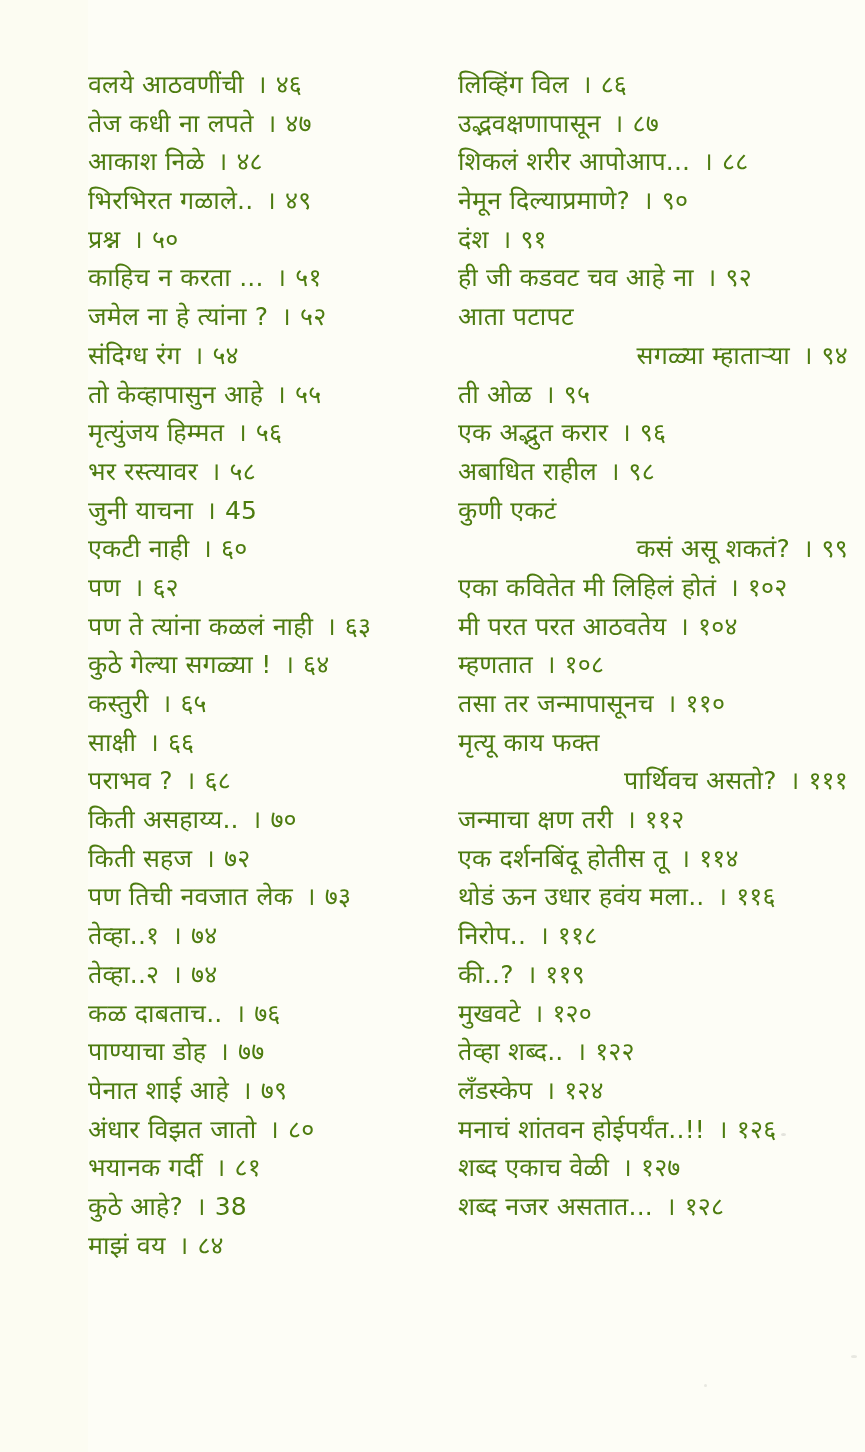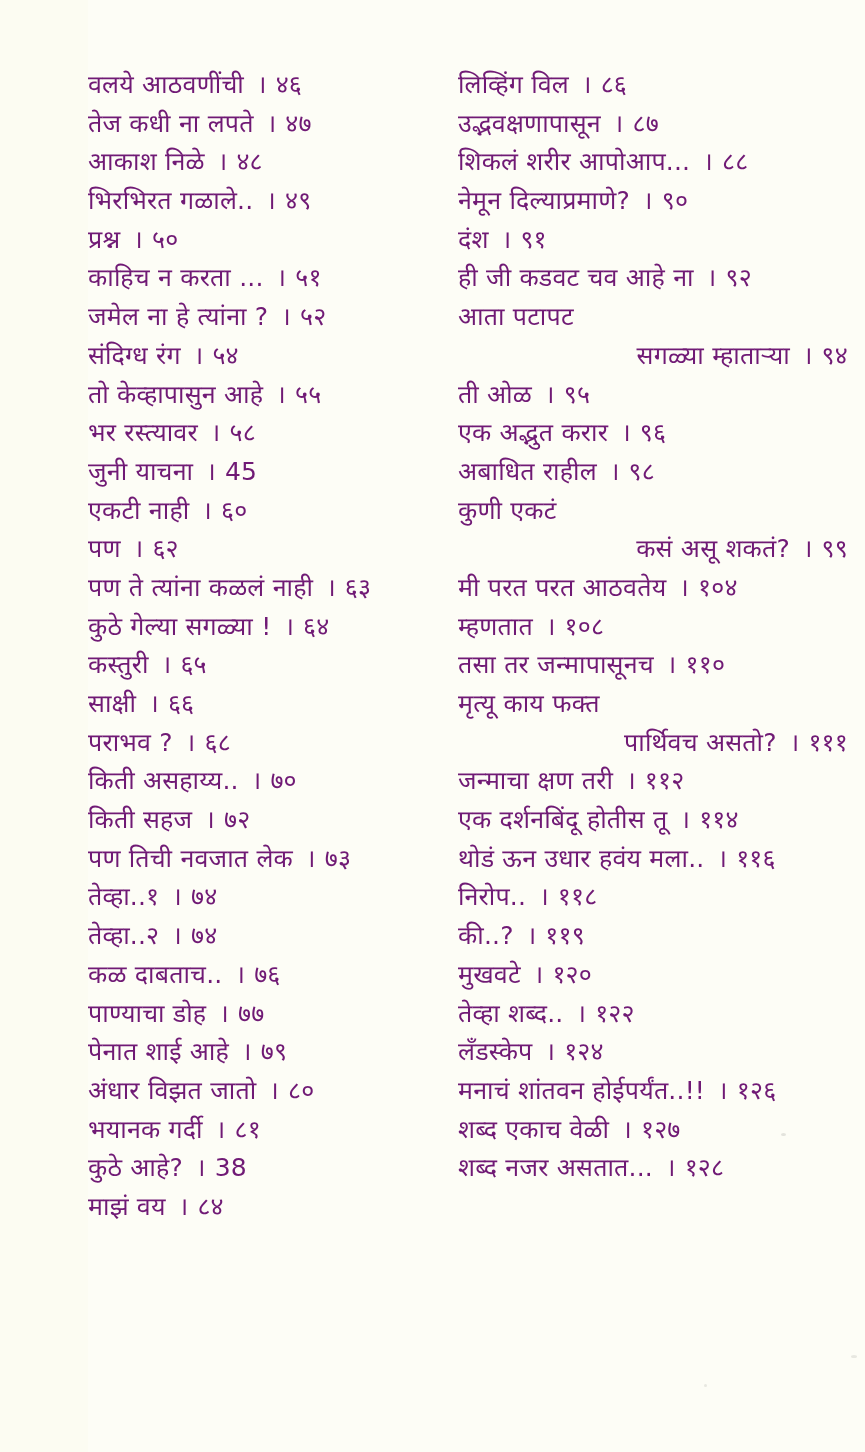--- a/index.html
+++ b/index.html
@@ -5,21 +5,21 @@
   html, body {
     margin: 0;
     padding: 0;
   }
   .page {
     position: relative;
     width: 865px;
     height: 1452px;
     background: #fdfdf6;
     font-family: "DejaVu Sans", "Liberation Sans", sans-serif;
-    color: #701a75;
+    color: #4d7c0f;
     overflow: hidden;
   }
   
   .scan-edge {
     position: absolute;
     left: 0;
     top: 0;
     width: 88px;
     height: 100%;
     background: #fcfbee;
@@ -68,20 +68,21 @@
   <div class="toc-column left" id="left-col">
       <div class="toc-entry"><span class="title">वलये आठवणींची</span><span class="sep">।</span><span class="pageno">४६</span></div>
       <div class="toc-entry"><span class="title">तेज कधी ना लपते</span><span class="sep">।</span><span class="pageno">४७</span></div>
       <div class="toc-entry"><span class="title">आकाश निळे</span><span class="sep">।</span><span class="pageno">४८</span></div>
       <div class="toc-entry"><span class="title">भिरभिरत गळाले..</span><span class="sep">।</span><span class="pageno">४९</span></div>
       <div class="toc-entry"><span class="title">प्रश्न</span><span class="sep">।</span><span class="pageno">५०</span></div>
       <div class="toc-entry"><span class="title">काहिच न करता ...</span><span class="sep">।</span><span class="pageno">५१</span></div>
       <div class="toc-entry"><span class="title">जमेल ना हे त्यांना ?</span><span class="sep">।</span><span class="pageno">५२</span></div>
       <div class="toc-entry"><span class="title">संदिग्ध रंग</span><span class="sep">।</span><span class="pageno">५४</span></div>
       <div class="toc-entry"><span class="title">तो केव्हापासुन आहे</span><span class="sep">।</span><span class="pageno">५५</span></div>
+      <div class="toc-entry"><span class="title">मृत्युंजय हिम्मत</span><span class="sep">।</span><span class="pageno">५६</span></div>
       <div class="toc-entry"><span class="title">भर रस्त्यावर</span><span class="sep">।</span><span class="pageno">५८</span></div>
       <div class="toc-entry"><span class="title">जुनी याचना</span><span class="sep">।</span><span class="pageno">45</span></div>
       <div class="toc-entry"><span class="title">एकटी नाही</span><span class="sep">।</span><span class="pageno">६०</span></div>
       <div class="toc-entry"><span class="title">पण</span><span class="sep">।</span><span class="pageno">६२</span></div>
       <div class="toc-entry"><span class="title">पण ते त्यांना कळलं नाही</span><span class="sep">।</span><span class="pageno">६३</span></div>
       <div class="toc-entry"><span class="title">कुठे गेल्या सगळ्या !</span><span class="sep">।</span><span class="pageno">६४</span></div>
       <div class="toc-entry"><span class="title">कस्तुरी</span><span class="sep">।</span><span class="pageno">६५</span></div>
       <div class="toc-entry"><span class="title">साक्षी</span><span class="sep">।</span><span class="pageno">६६</span></div>
       <div class="toc-entry"><span class="title">पराभव ?</span><span class="sep">।</span><span class="pageno">६८</span></div>
       <div class="toc-entry"><span class="title">किती असहाय्य..</span><span class="sep">।</span><span class="pageno">७०</span></div>
@@ -105,20 +106,21 @@
       <div class="toc-entry"><span class="title">नेमून दिल्याप्रमाणे?</span><span class="sep">।</span><span class="pageno">९०</span></div>
       <div class="toc-entry"><span class="title">दंश</span><span class="sep">।</span><span class="pageno">९१</span></div>
       <div class="toc-entry"><span class="title">ही जी कडवट चव आहे ना</span><span class="sep">।</span><span class="pageno">९२</span></div>
       <div class="toc-entry"><span class="title">आता पटापट</span></div>
       <div class="toc-entry indent"><span class="title">सगळ्या म्हाताऱ्या</span><span class="sep">।</span><span class="pageno">९४</span></div>
       <div class="toc-entry"><span class="title">ती ओळ</span><span class="sep">।</span><span class="pageno">९५</span></div>
       <div class="toc-entry"><span class="title">एक अद्भुत करार</span><span class="sep">।</span><span class="pageno">९६</span></div>
       <div class="toc-entry"><span class="title">अबाधित राहील</span><span class="sep">।</span><span class="pageno">९८</span></div>
       <div class="toc-entry"><span class="title">कुणी एकटं</span></div>
       <div class="toc-entry indent"><span class="title">कसं असू शकतं?</span><span class="sep">।</span><span class="pageno">९९</span></div>
+      <div class="toc-entry"><span class="title">एका कवितेत मी लिहिलं होतं</span><span class="sep">।</span><span class="pageno">१०२</span></div>
       <div class="toc-entry"><span class="title">मी परत परत आठवतेय</span><span class="sep">।</span><span class="pageno">१०४</span></div>
       <div class="toc-entry"><span class="title">म्हणतात</span><span class="sep">।</span><span class="pageno">१०८</span></div>
       <div class="toc-entry"><span class="title">तसा तर जन्मापासूनच</span><span class="sep">।</span><span class="pageno">११०</span></div>
       <div class="toc-entry"><span class="title">मृत्यू काय फक्त</span></div>
       <div class="toc-entry indent"><span class="title">पार्थिवच असतो?</span><span class="sep">।</span><span class="pageno">१११</span></div>
       <div class="toc-entry"><span class="title">जन्माचा क्षण तरी</span><span class="sep">।</span><span class="pageno">११२</span></div>
       <div class="toc-entry"><span class="title">एक दर्शनबिंदू होतीस तू</span><span class="sep">।</span><span class="pageno">११४</span></div>
       <div class="toc-entry"><span class="title">थोडं ऊन उधार हवंय मला..</span><span class="sep">।</span><span class="pageno">११६</span></div>
       <div class="toc-entry"><span class="title">निरोप..</span><span class="sep">।</span><span class="pageno">११८</span></div>
       <div class="toc-entry"><span class="title">की..?</span><span class="sep">।</span><span class="pageno">११९</span></div>

